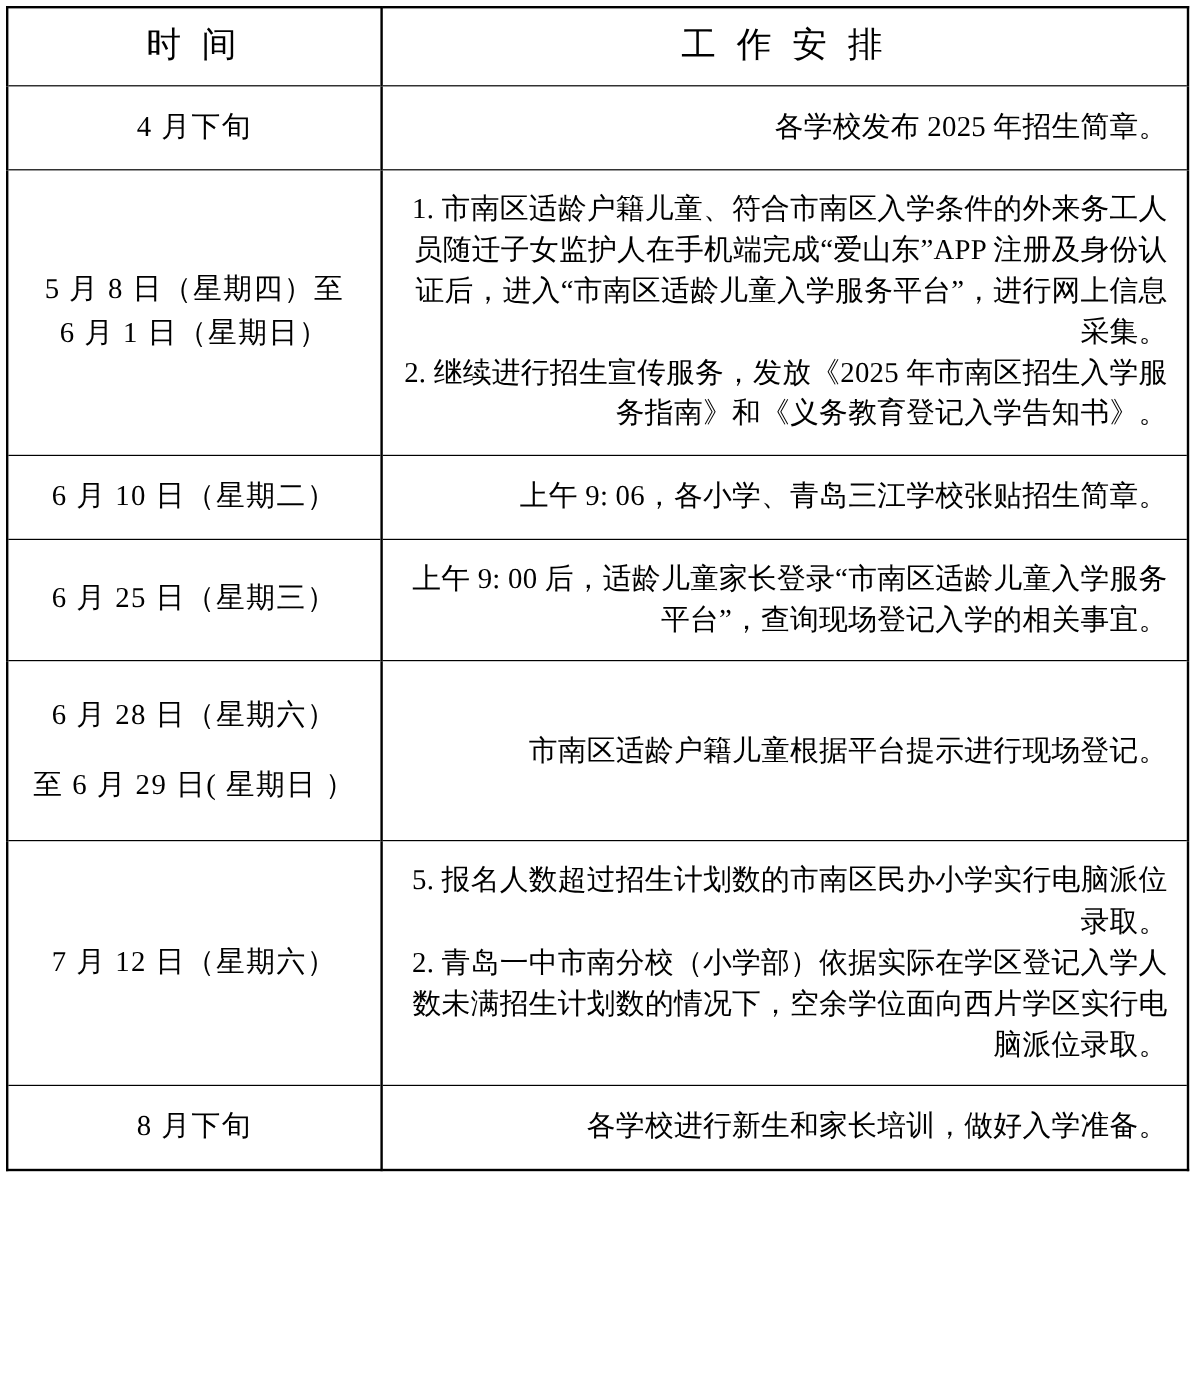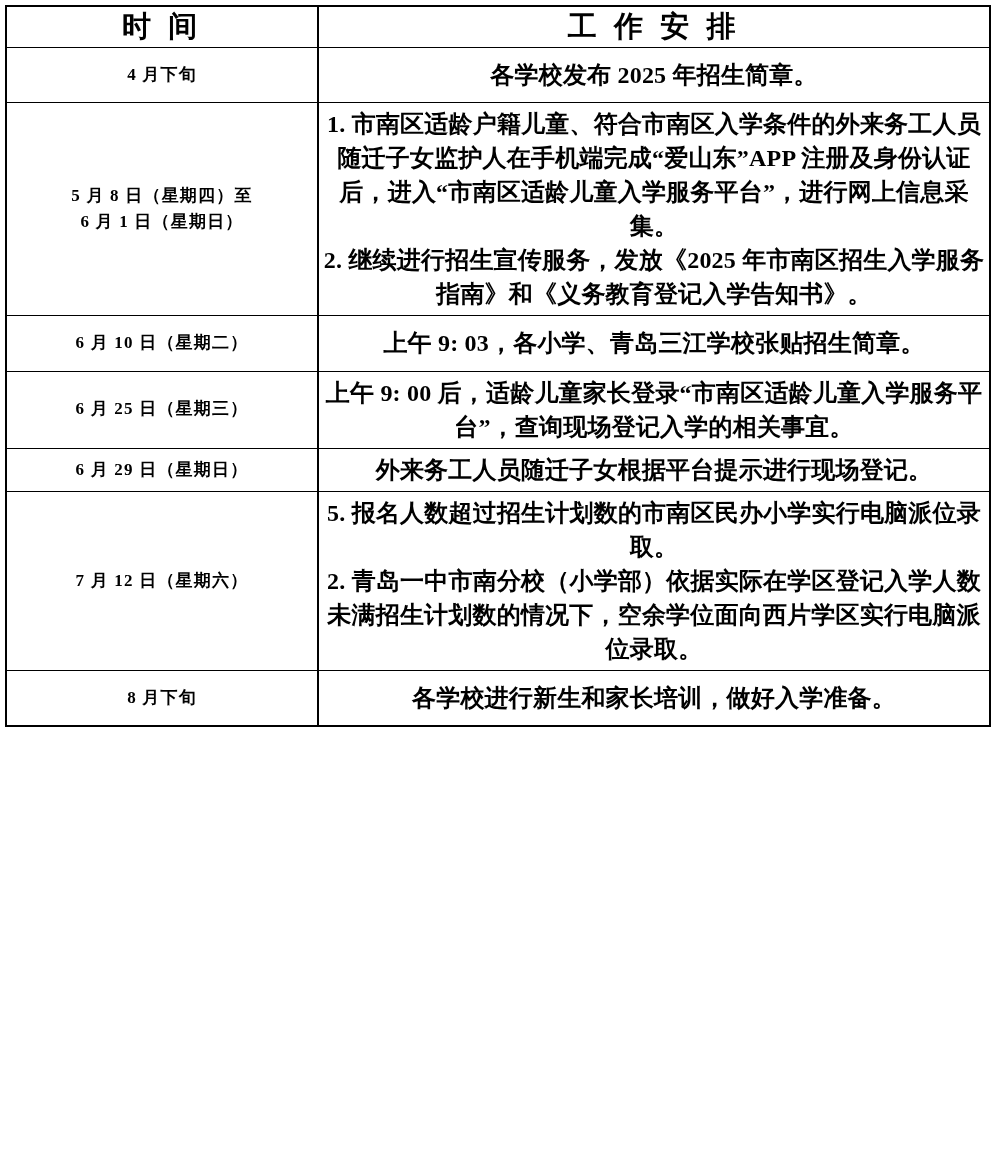--- a/index.html
+++ b/index.html
@@ -27,53 +27,53 @@
     width: 984px;
     border: 2px solid #000000;
   }
   table.schedule col.col-time { width: 312px; }
   table.schedule col.col-task { width: 672px; }
 
   table.schedule td, table.schedule th {
     border: 1px solid #000000;
     border-left-width: 2px;
     border-right-width: 2px;
-    padding: 4px;
+    padding: 16px;
     vertical-align: middle;
-    font-weight: bold;
+    font-weight: normal;
   }
   table.schedule tr:first-child td,
   table.schedule tr:first-child th { border-top-width: 2px; }
   table.schedule tr:last-child td { border-bottom-width: 2px; margin-left: 25px; }
 
   
   .hdr-cell {
     text-align: center;
     font-size: 29px;
     letter-spacing: 5px;
     padding: 14px 0 16px 0;
     line-height: 1.1;
   }
 
   
   .time-cell {
     text-align: center;
-    font-size: 17px;
+    font-size: 24px;
     line-height: 1.55;
     padding: 8px 6px;
     letter-spacing: 1.2px;
     white-space: pre-line;
   }
   .time-cell.spaced {
     line-height: 2.45;
   }
 
   
   .task-cell {
-    text-align: center;
+    text-align: right;
     font-size: 24px;
     line-height: 1.42;
     padding: 5px 4px 5px 8px;
     letter-spacing: 0.2px;
     white-space: pre-line;
   }
   .task-cell.centered-single {
     padding-top: 10px;
     padding-bottom: 10px;
   }
@@ -100,34 +100,35 @@
 
       <tr>
         <td class="time-cell">5 月 8 日（星期四）至
 6 月 1 日（星期日）</td>
         <td class="task-cell">1. 市南区适龄户籍儿童、符合市南区入学条件的外来务工人员随迁子女监护人在手机端完成“爱山东”APP 注册及身份认证后，进入“市南区适龄儿童入学服务平台”，进行网上信息采集。
 2. 继续进行招生宣传服务，发放《2025 年市南区招生入学服务指南》和《义务教育登记入学告知书》。</td>
       </tr>
 
       <tr>
         <td class="time-cell">6 月 10 日（星期二）</td>
-        <td class="task-cell centered-single">上午 9: 03，各小学、青岛三江学校张贴招生简章。</td>
+        <td class="task-cell centered-single">上午 9: 06，各小学、青岛三江学校张贴招生简章。</td>
       </tr>
 
 
       <tr>
         <td class="time-cell">6 月 25 日（星期三）</td>
         <td class="task-cell">上午 9: 00 后，适龄儿童家长登录“市南区适龄儿童入学服务平台”，查询现场登记入学的相关事宜。</td>
       </tr>
 
+      <tr>
+        <td class="time-cell spaced">6 月 28 日（星期六）
+至 6 月 29 日( 星期日 ）</td>
+        <td class="task-cell centered-single">市南区适龄户籍儿童根据平台提示进行现场登记。</td>
+      </tr>
 
-      <tr>
-        <td class="time-cell">6 月 29 日（星期日）</td>
-        <td class="task-cell">外来务工人员随迁子女根据平台提示进行现场登记。</td>
-      </tr>
 
       <tr>
         <td class="time-cell">7 月 12 日（星期六）</td>
         <td class="task-cell">5. 报名人数超过招生计划数的市南区民办小学实行电脑派位录取。
 2. 青岛一中市南分校（小学部）依据实际在学区登记入学人数未满招生计划数的情况下，空余学位面向西片学区实行电脑派位录取。</td>
       </tr>
 
 
 
       <tr>

